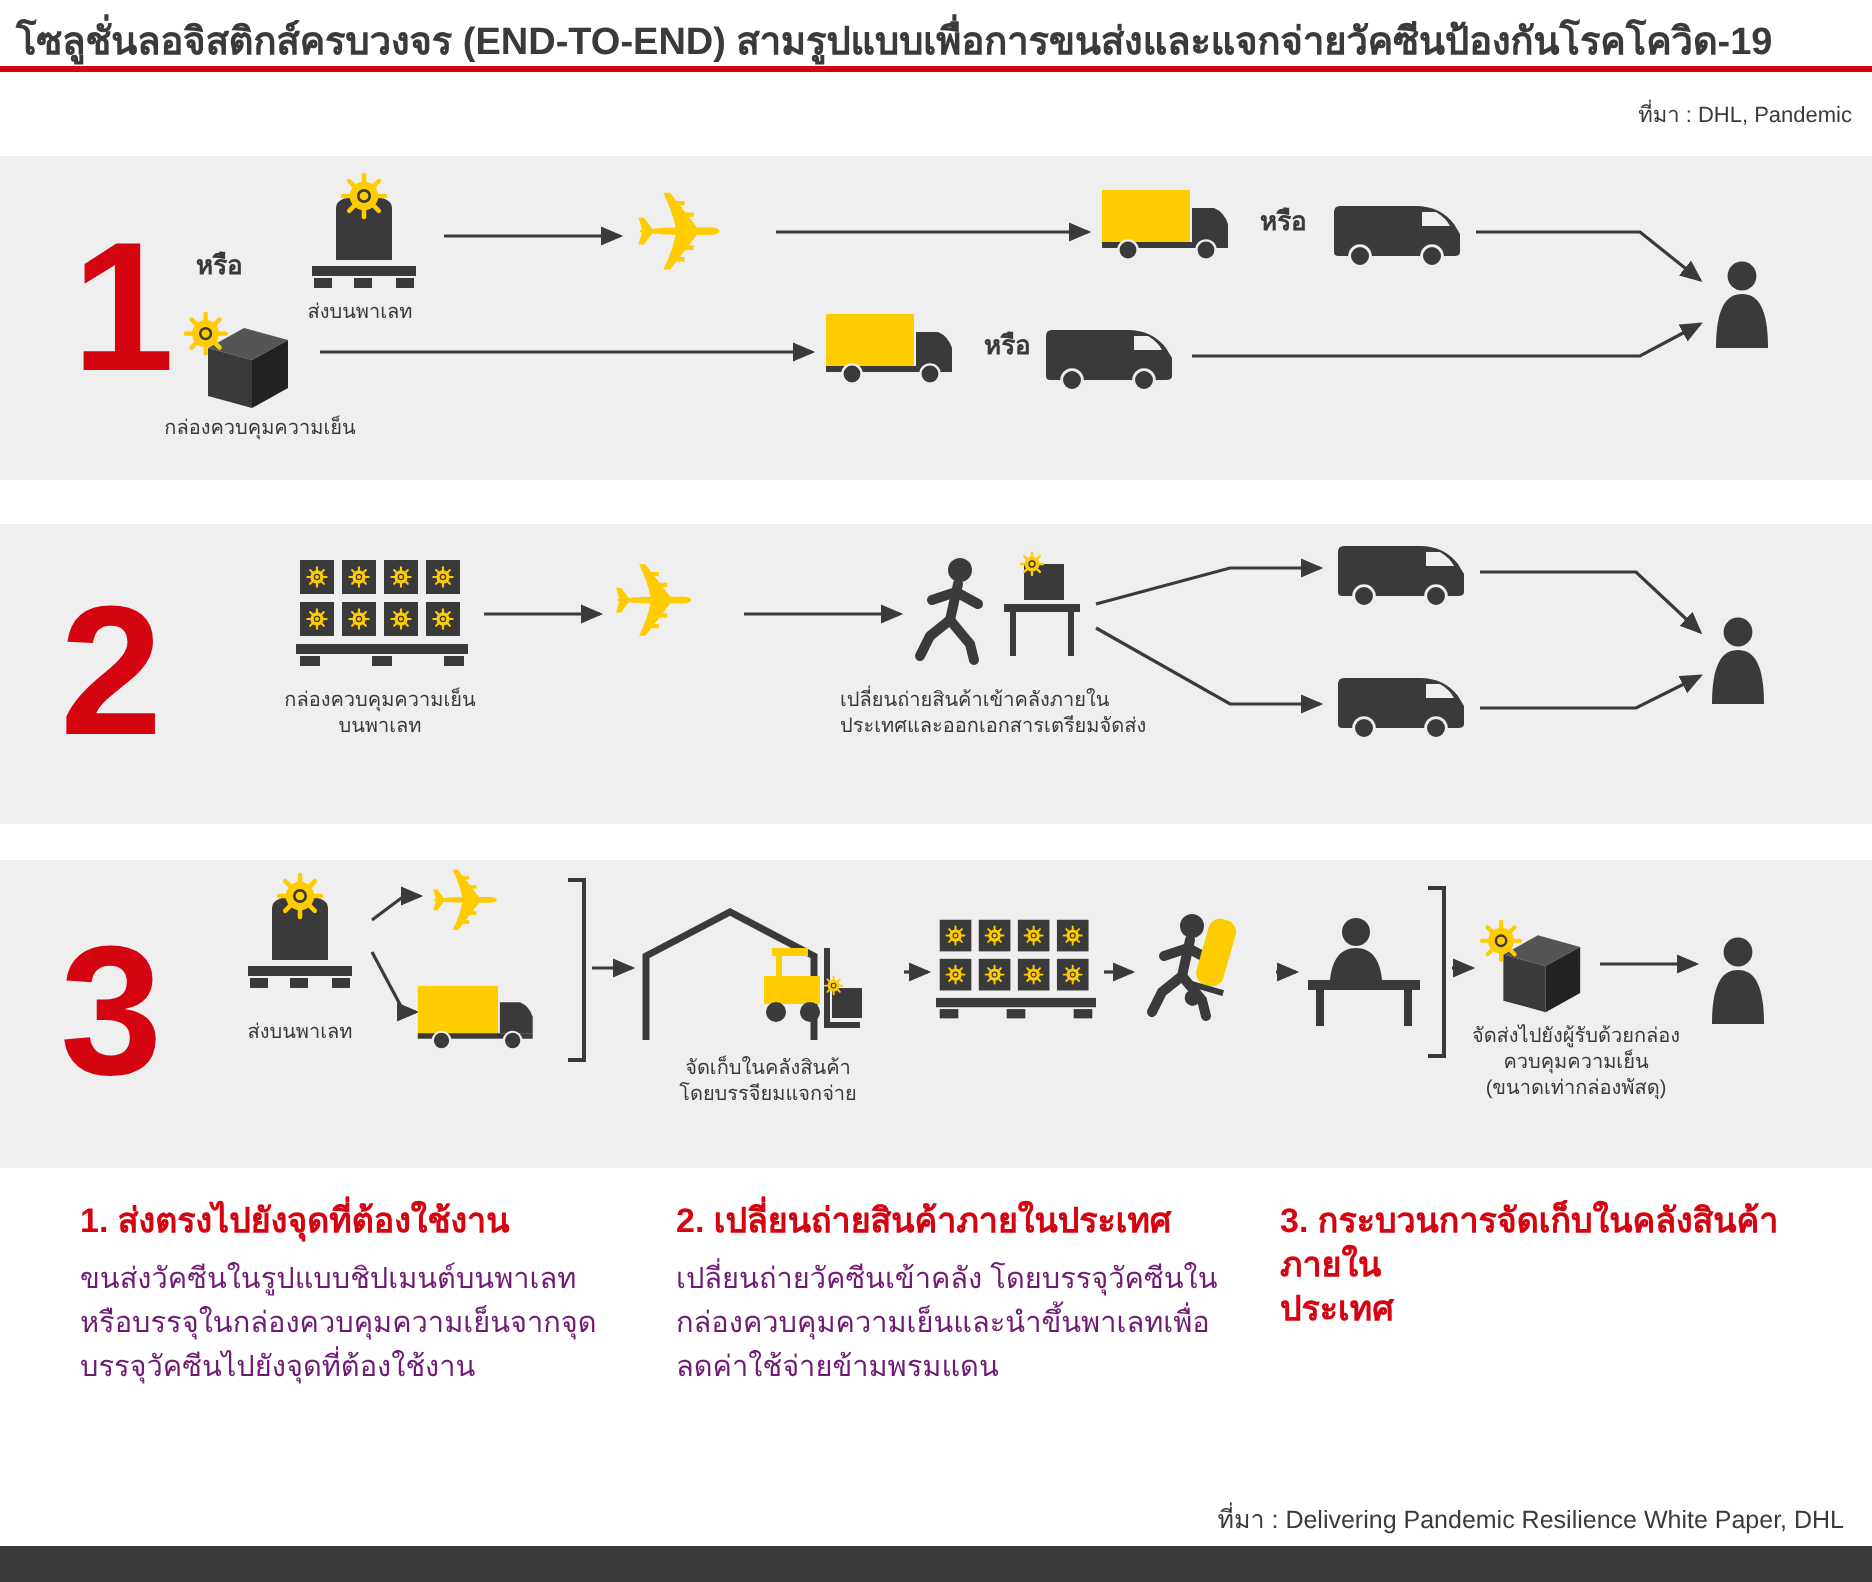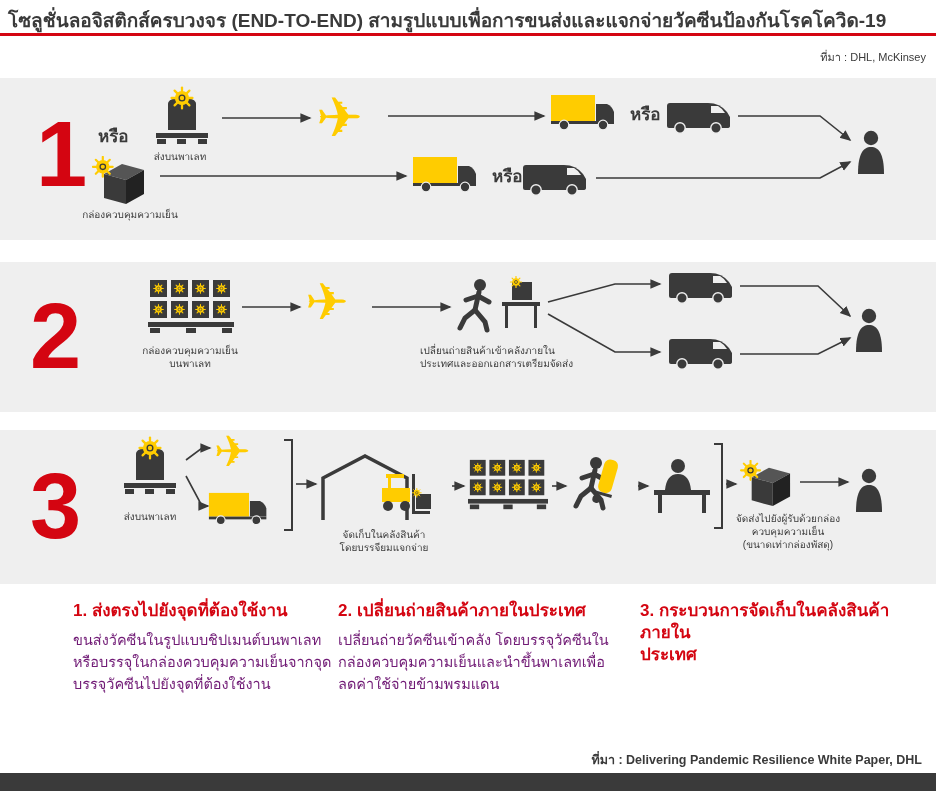--- a/index.html
+++ b/index.html
@@ -8,29 +8,29 @@
   .title { position:absolute; left:8px; top:5px; width:924px; font-size:19px; font-weight:bold; color:#3a3a3a; }
   .rule { position:absolute; left:0; top:33px; width:936px; height:3px; background:#d40511; }
   .src-top { position:absolute; right:10px; top:48px; font-size:11px; color:#3a3a3a; }
   .band { position:absolute; left:0; width:936px; background:#efefef; }
   .band1 { top:78px; height:162px; }
   .band2 { top:262px; height:150px; }
   .band3 { top:430px; height:154px; }
   .rownum { position:absolute; font-weight:bold; color:#d40511; font-size:92px; line-height:1; font-family:"Liberation Sans",sans-serif; }
   .lbl { position:absolute; font-size:10px; color:#3a3a3a; text-align:center; white-space:pre-line; line-height:1.3; }
   .lbl.left { text-align:left; }
-  .or { position:absolute; font-size:17px; font-weight:bold; color:#3a3a3a; }
+  .or { position:absolute; font-size:13px; font-weight:bold; color:#3a3a3a; }
   .arrows { position:absolute; left:0; top:0; width:936px; height:100%; pointer-events:none; }
   .i { position:absolute; }
   .plane { position:absolute; color:#ffcc00; line-height:1; font-family:"DejaVu Sans",sans-serif; }
   .notes { position:absolute; top:600px; left:0; width:936px; }
   .note { position:absolute; top:0; }
   .note-title { font-size:17px; font-weight:bold; color:#d40511; margin-bottom:8px; white-space:pre-line; line-height:1.3; }
   .note-body { font-size:14.5px; color:#701a75; line-height:1.5; white-space:pre-line; }
-  .src-bottom { position:absolute; right:14px; top:750px; font-size:12.5px; font-weight:bold; color:#3a3a3a; }
+  .src-bottom { position:absolute; right:14px; top:750px; font-size:12.5px; font-weight:normal; color:#3a3a3a; }
   .bottombar { position:absolute; left:0; top:773px; width:936px; height:18px; background:#3a3a3a; }
 </style>
 </head>
 <body>
 
 <svg width="0" height="0" style="position:absolute" aria-hidden="true">
   <defs>
     <g id="sym-virus">
       <g stroke="#ffcc00" stroke-width="2.4" stroke-linecap="round">
         <line x1="12" y1="1" x2="12" y2="23"></line>
@@ -107,21 +107,21 @@
       <rect x="6" y="39" width="4" height="18" fill="#3a3a3a"></rect>
       <rect x="50" y="39" width="4" height="18" fill="#3a3a3a"></rect>
     </g>
   </defs>
 </svg>
 
 <div class="page">
 
   <div class="title">โซลูชั่นลอจิสติกส์ครบวงจร (END-TO-END) สามรูปแบบเพื่อการขนส่งและแจกจ่ายวัคซีนป้องกันโรคโควิด-19</div>
   <div class="rule"></div>
-  <div class="src-top">ที่มา : DHL, McKinsey</div>
+  <div class="src-top">ที่มา : DHL, Pandemic</div>
 
   <div class="band band1">
     <div class="rownum" style="left:36px; top:30px;">1</div>
 
     <svg class="arrows">
       <defs>
         <marker id="ah1" markerWidth="8" markerHeight="8" refX="6" refY="3" orient="auto">
           <path d="M0 0 L7 3 L0 6 Z" fill="#3a3a3a"></path>
         </marker>
       </defs>
@@ -296,21 +296,21 @@
     <div class="lbl" style="left:708px; top:82px; width:160px;">จัดส่งไปยังผู้รับด้วยกล่อง
 ควบคุมความเย็น
 (ขนาดเท่ากล่องพัสดุ)</div>
 
     <svg class="i" style="left:854px; top:38px;" width="30" height="44" viewBox="0 0 30 44">
         <use href="#sym-person"></use>
       </svg>
   </div>
 
   <div class="notes">
-    <div class="note" style="left:40px; width:272px;margin-left:33px;">
+    <div class="note" style="left:40px; width:272px;">
       <div class="note-title">1. ส่งตรงไปยังจุดที่ต้องใช้งาน</div>
       <div class="note-body">ขนส่งวัคซีนในรูปแบบชิปเมนต์บนพาเลท
 หรือบรรจุในกล่องควบคุมความเย็นจากจุด
 บรรจุวัคซีนไปยังจุดที่ต้องใช้งาน</div>
     </div>
     <div class="note" style="left:338px; width:288px;">
       <div class="note-title">2. เปลี่ยนถ่ายสินค้าภายในประเทศ</div>
       <div class="note-body">เปลี่ยนถ่ายวัคซีนเข้าคลัง โดยบรรจุวัคซีนใน
 กล่องควบคุมความเย็นและนำขึ้นพาเลทเพื่อ
 ลดค่าใช้จ่ายข้ามพรมแดน</div>

